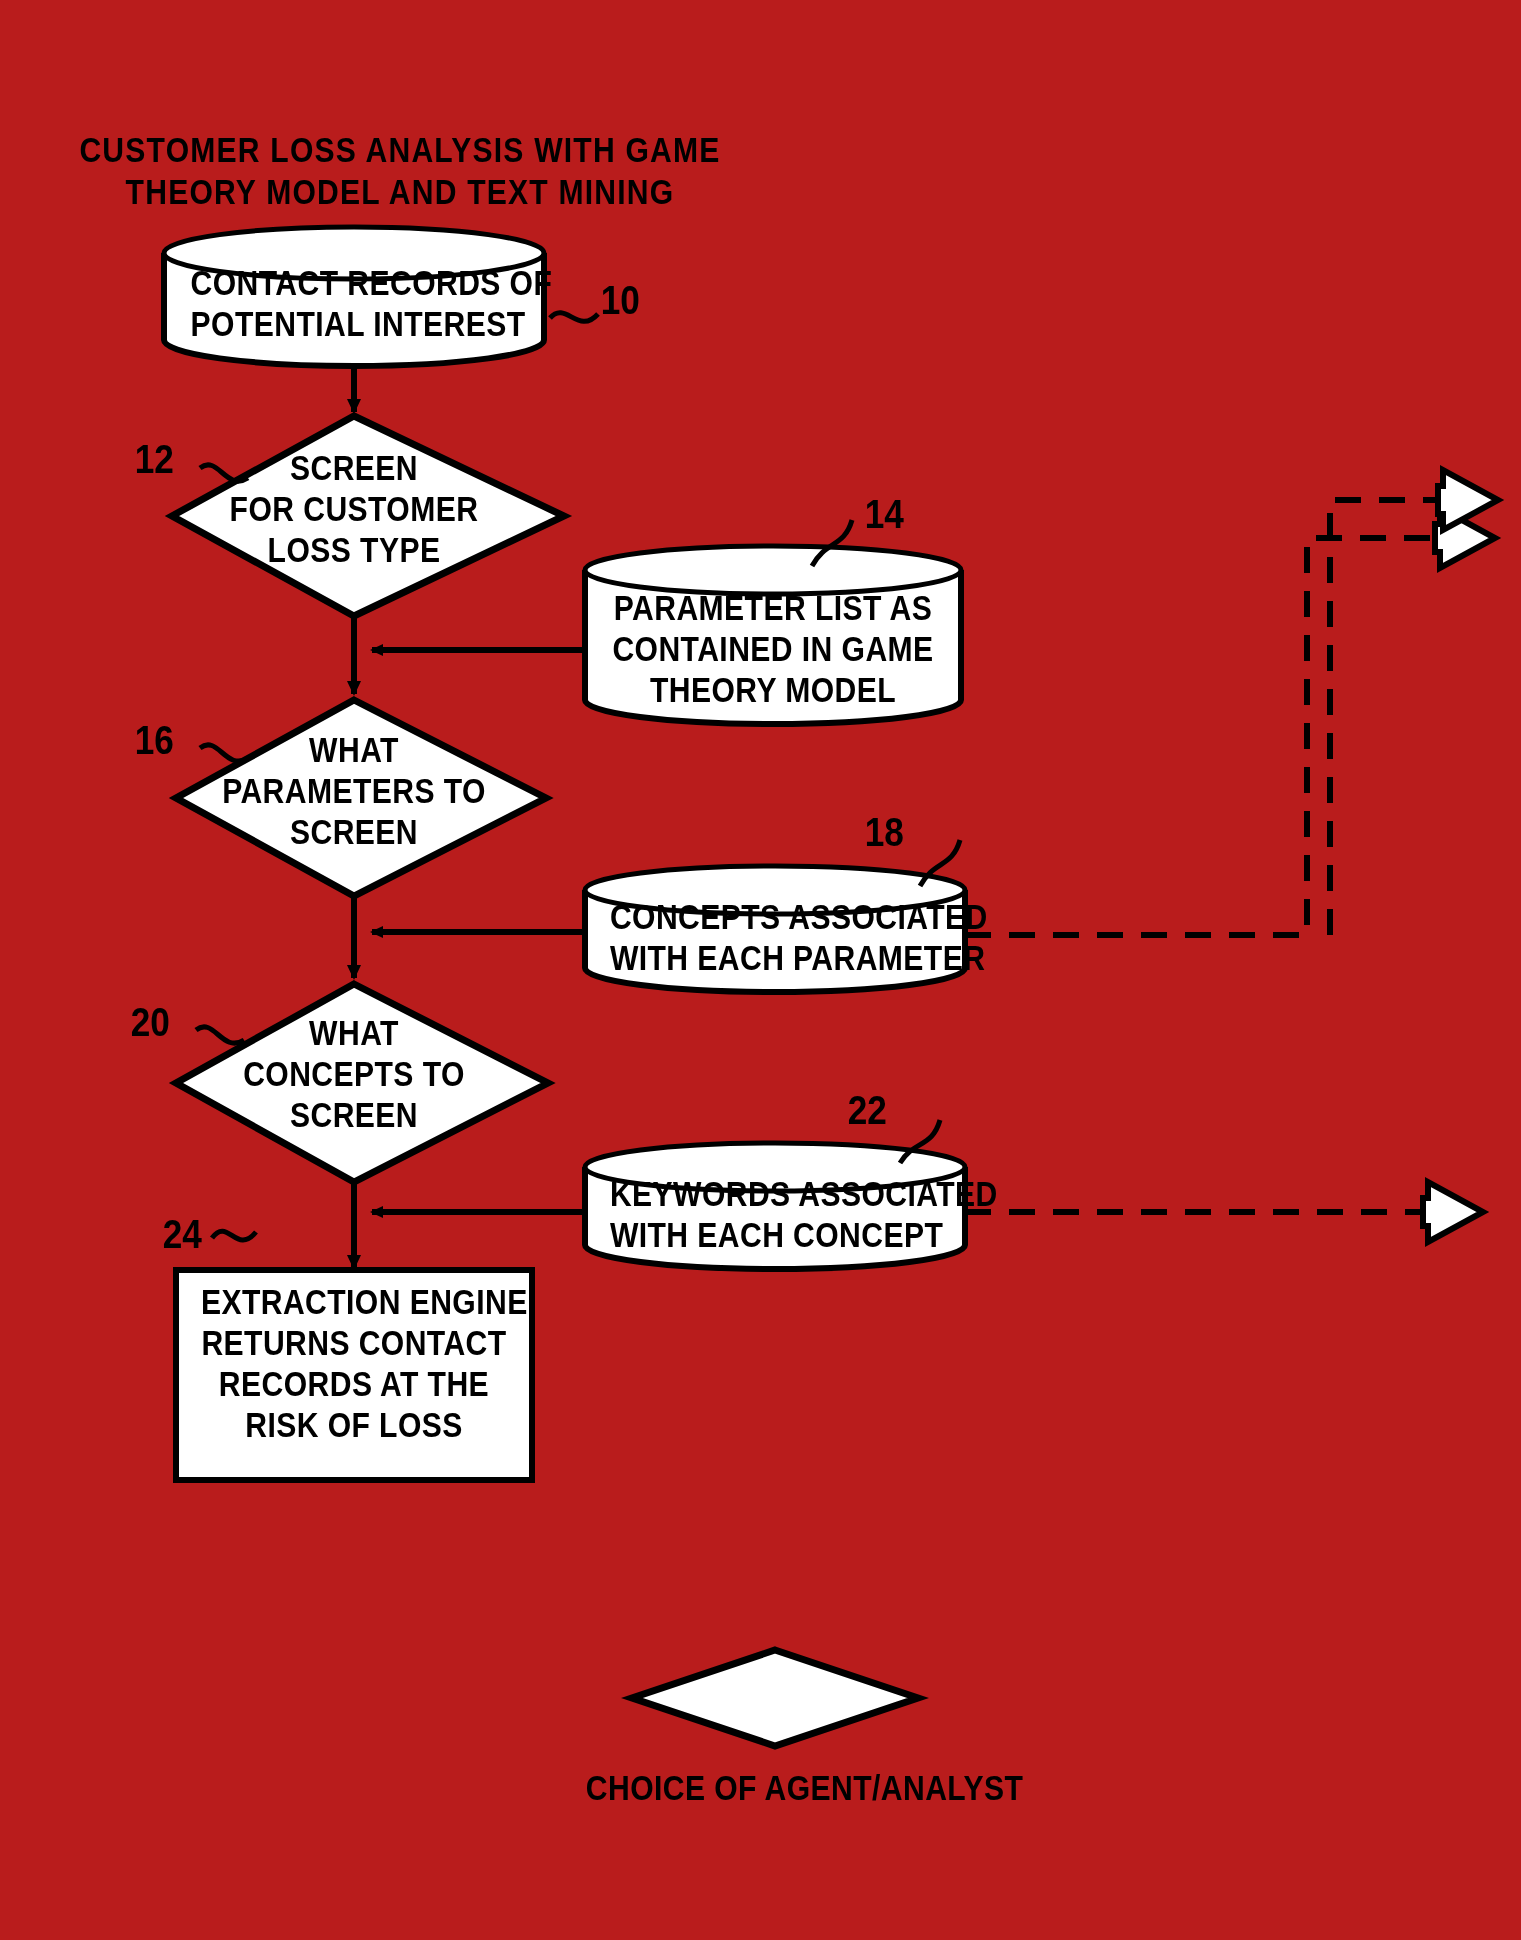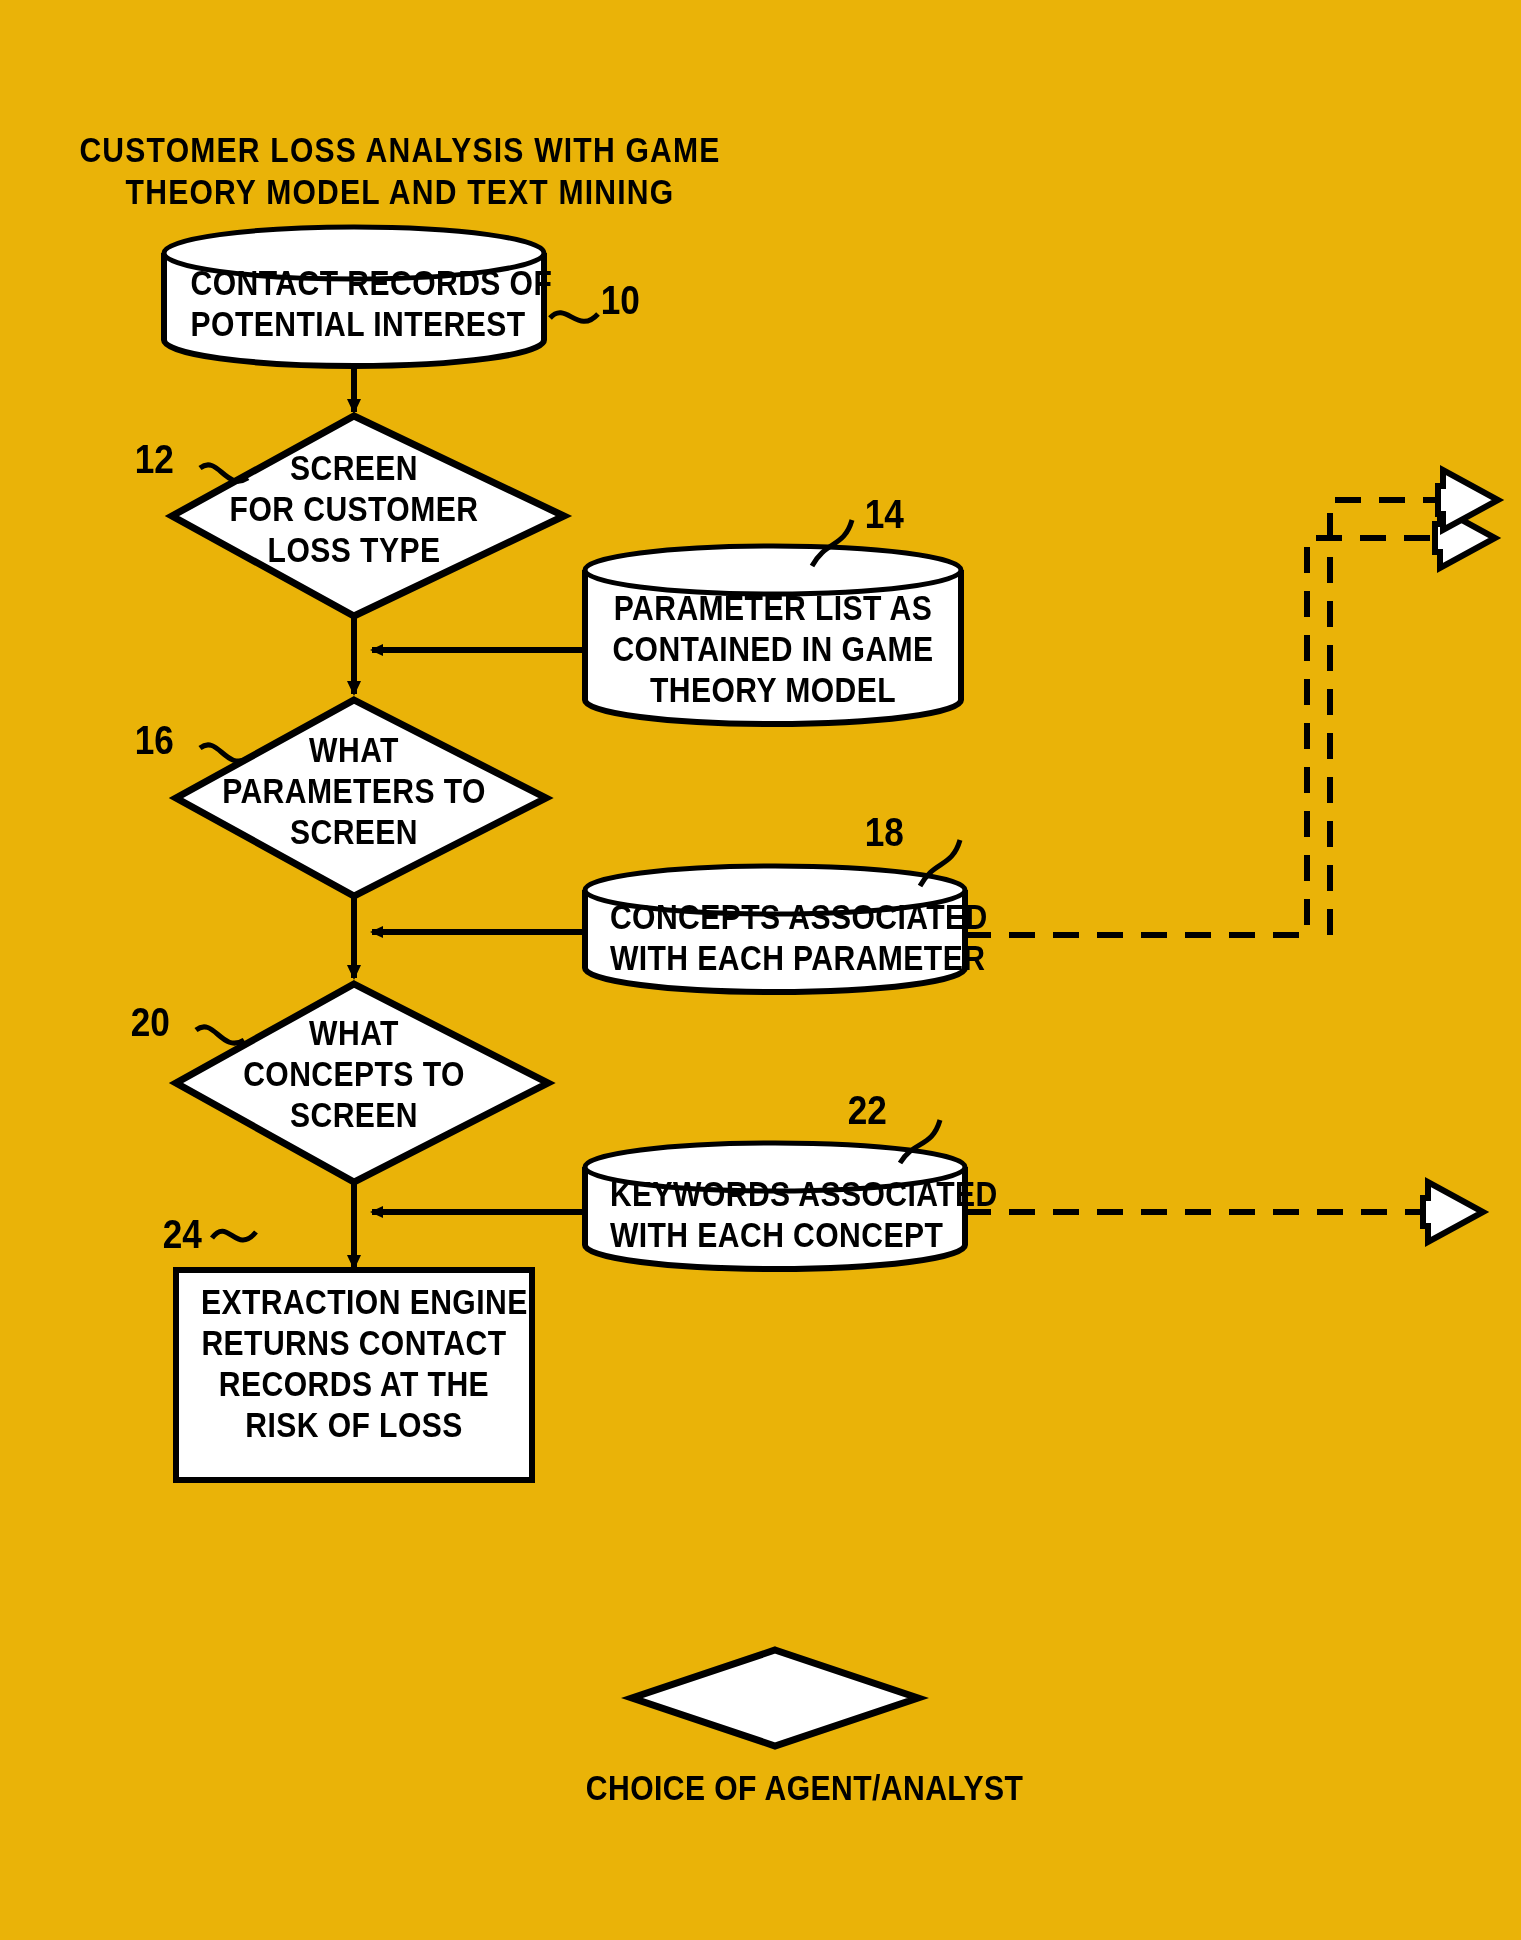--- a/index.html
+++ b/index.html
@@ -8,21 +8,21 @@
     background: #ffffff;
   }
   body {
     font-family: "Liberation Sans", sans-serif;
     color: #000000;
   }
   #page {
     position: relative;
     width: 1521px;
     height: 1940px;
-    background: #eab308;
+    background: #b91c1c;
     overflow: hidden;
   }
   #svg-layer {
     position: absolute;
     top: 0;
     left: 0;
     width: 1521px;
     height: 1940px;
   }
   .dtext {

